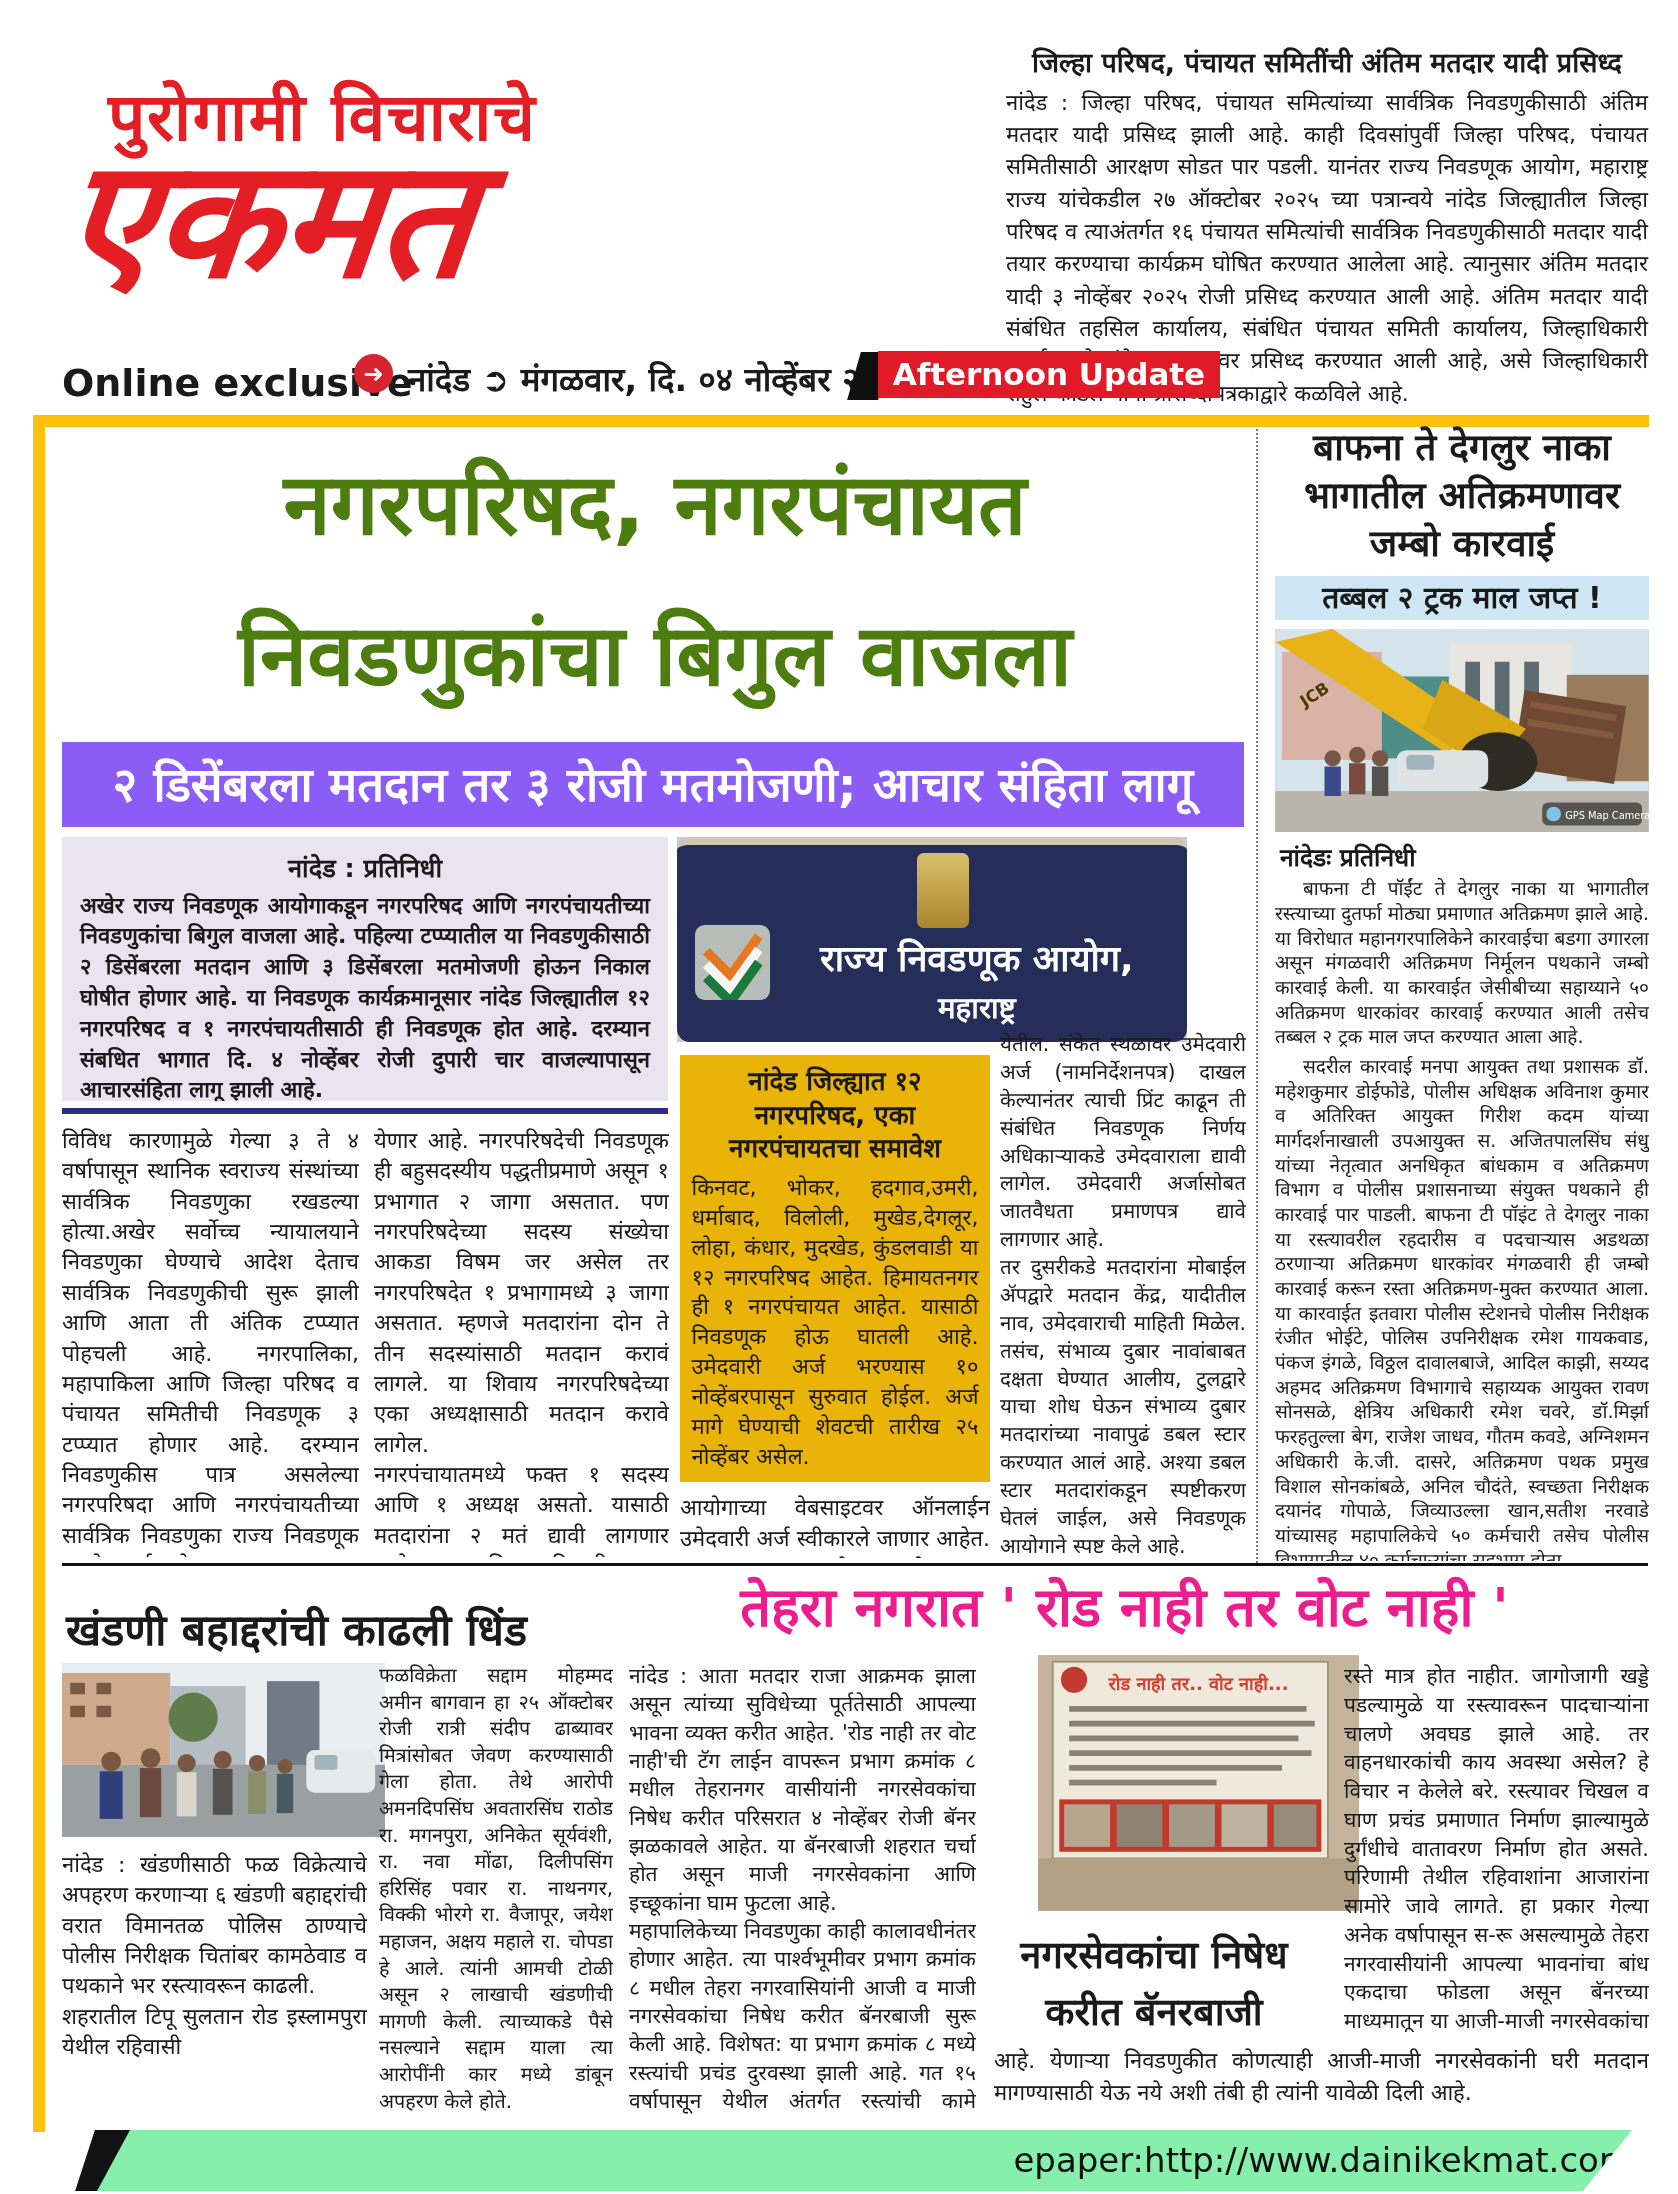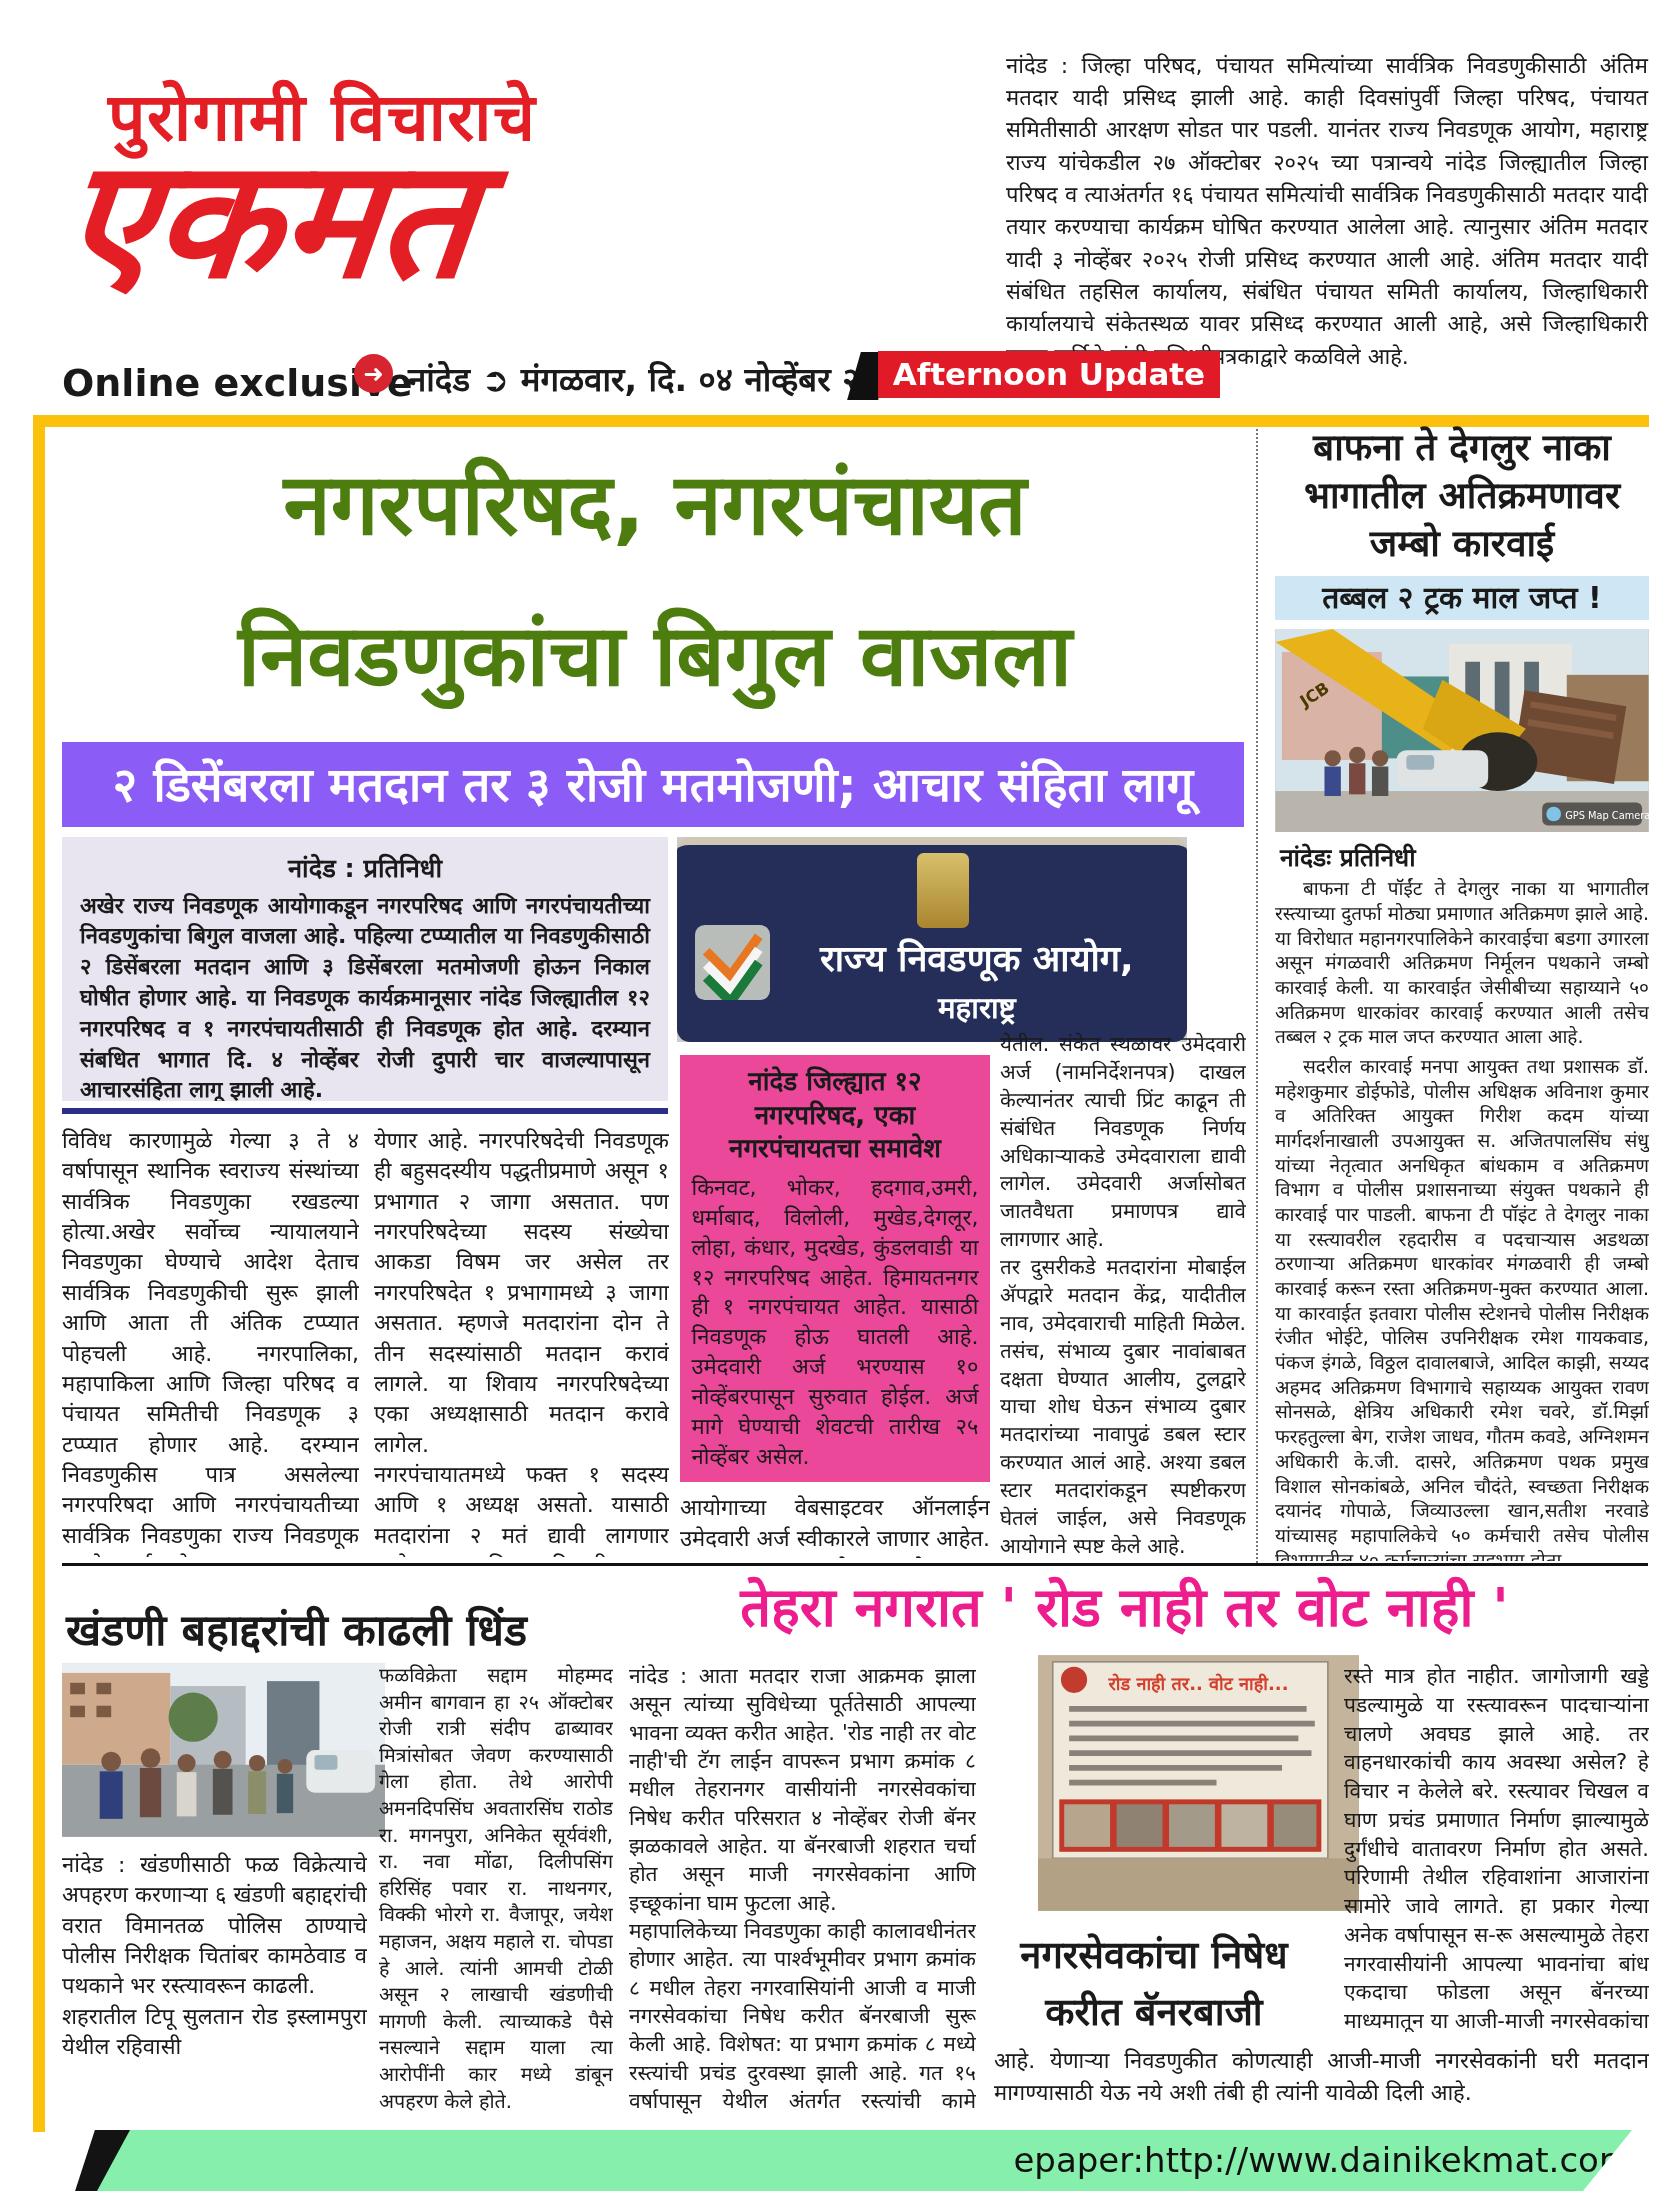--- a/index.html
+++ b/index.html
@@ -29,21 +29,21 @@
   .mainhead{font-size:85px;line-height:1.78;font-weight:800;color:#4d7c0f;text-align:center;}
   .subhead-strip{background:#8b5cf6;color:#fff;font-size:47px;font-weight:700;text-align:center;line-height:85px;}
 
   
   .leadbox{background:#e8e4f0;padding:13px 18px;box-sizing:border-box;}
   .leaddate{font-size:25.4px;font-weight:700;text-align:center;margin-bottom:6.6px;}
   .leadtext{font-size:22px;font-weight:600;line-height:1.4;}
 
   .navyrule{background:#2c2e85;}
   .colbody{font-size:22px;line-height:1.38;}
-  .infobox{background:#ec4899;padding:9.8px 11.5px;box-sizing:border-box;}
+  .infobox{background:#eab308;padding:9.8px 11.5px;box-sizing:border-box;}
   .infotitle{font-size:26px;font-weight:700;text-align:center;line-height:1.3;margin-bottom:6.6px;}
   .infobody{font-size:22px;line-height:1.36;}
   .dotted{border-left:2.5px dotted #777;}
 
   
   .r-head{font-size:37px;font-weight:800;line-height:1.3;text-align:center;}
   .r-strip{background:#cfe7f4;font-size:30px;font-weight:700;text-align:center;line-height:44px;height:44px;margin-top:8.2px;}
   .r-date{font-size:24.6px;font-weight:700;margin:8.2px 0 3.3px 4.9px;}
   .r-body{font-size:19px;line-height:1.3;}
   .r-body p{margin:0 0 4.9px 0;text-indent:28px;}
@@ -75,20 +75,21 @@
 </style>
 </head>
 <body>
 
 <div class="page">
 
   <div class="abs tagline" style="left:108px;top:69px;">पुरोगामी विचाराचे</div>
   <div class="abs title" style="left:56px;top:138px;">एकमत</div>
 
   <div class="abs" style="left:1006px;top:43px;width:642px;">
+    <div style="font-size:27px;font-weight:800;text-align:center;white-space:nowrap;">जिल्हा परिषद, पंचायत समितींची अंतिम मतदार यादी प्रसिध्द</div>
     <div class="just" style="font-size:22px;line-height:1.47;margin-top:6.6px;">नांदेड : जिल्हा परिषद, पंचायत समित्यांच्या सार्वत्रिक निवडणुकीसाठी अंतिम मतदार यादी प्रसिध्द झाली आहे. काही दिवसांपुर्वी जिल्हा परिषद, पंचायत समितीसाठी आरक्षण सोडत पार पडली. यानंतर राज्य निवडणूक आयोग, महाराष्ट्र राज्य यांचेकडील २७ ऑक्टोबर २०२५ च्या पत्रान्वये नांदेड जिल्ह्यातील जिल्हा परिषद व त्याअंतर्गत १६ पंचायत समित्यांची सार्वत्रिक निवडणुकीसाठी मतदार यादी तयार करण्याचा कार्यक्रम घोषित करण्यात आलेला आहे. त्यानुसार अंतिम मतदार यादी ३ नोव्हेंबर २०२५ रोजी प्रसिध्द करण्यात आली आहे. अंतिम मतदार यादी संबंधित तहसिल कार्यालय, संबंधित पंचायत समिती कार्यालय, जिल्हाधिकारी कार्यालयाचे संकेतस्थळ यावर प्रसिध्द करण्यात आली आहे, असे जिल्हाधिकारी राहुल कर्डिले यांनी प्रसिध्दीपत्रकाद्वारे कळविले आहे.</div>
   </div>
 
   <div class="abs online" style="left:62px;top:361px;">Online exclusive</div>
   <div class="abs redcircle" style="left:354px;top:354px;">➜</div>
   <div class="abs datetext" style="left:408px;top:356px;">नांदेड ➲ मंगळवार, दि. ०४ नोव्हेंबर २०२५</div>
   <div class="abs badgewedge" style="left:854px;top:352px;"></div>
   <div class="abs badge" style="left:878px;top:351px;">Afternoon Update</div>
 
   <div class="abs ybar" style="left:33px;top:415px;width:1616px;height:11.5px;"></div>

